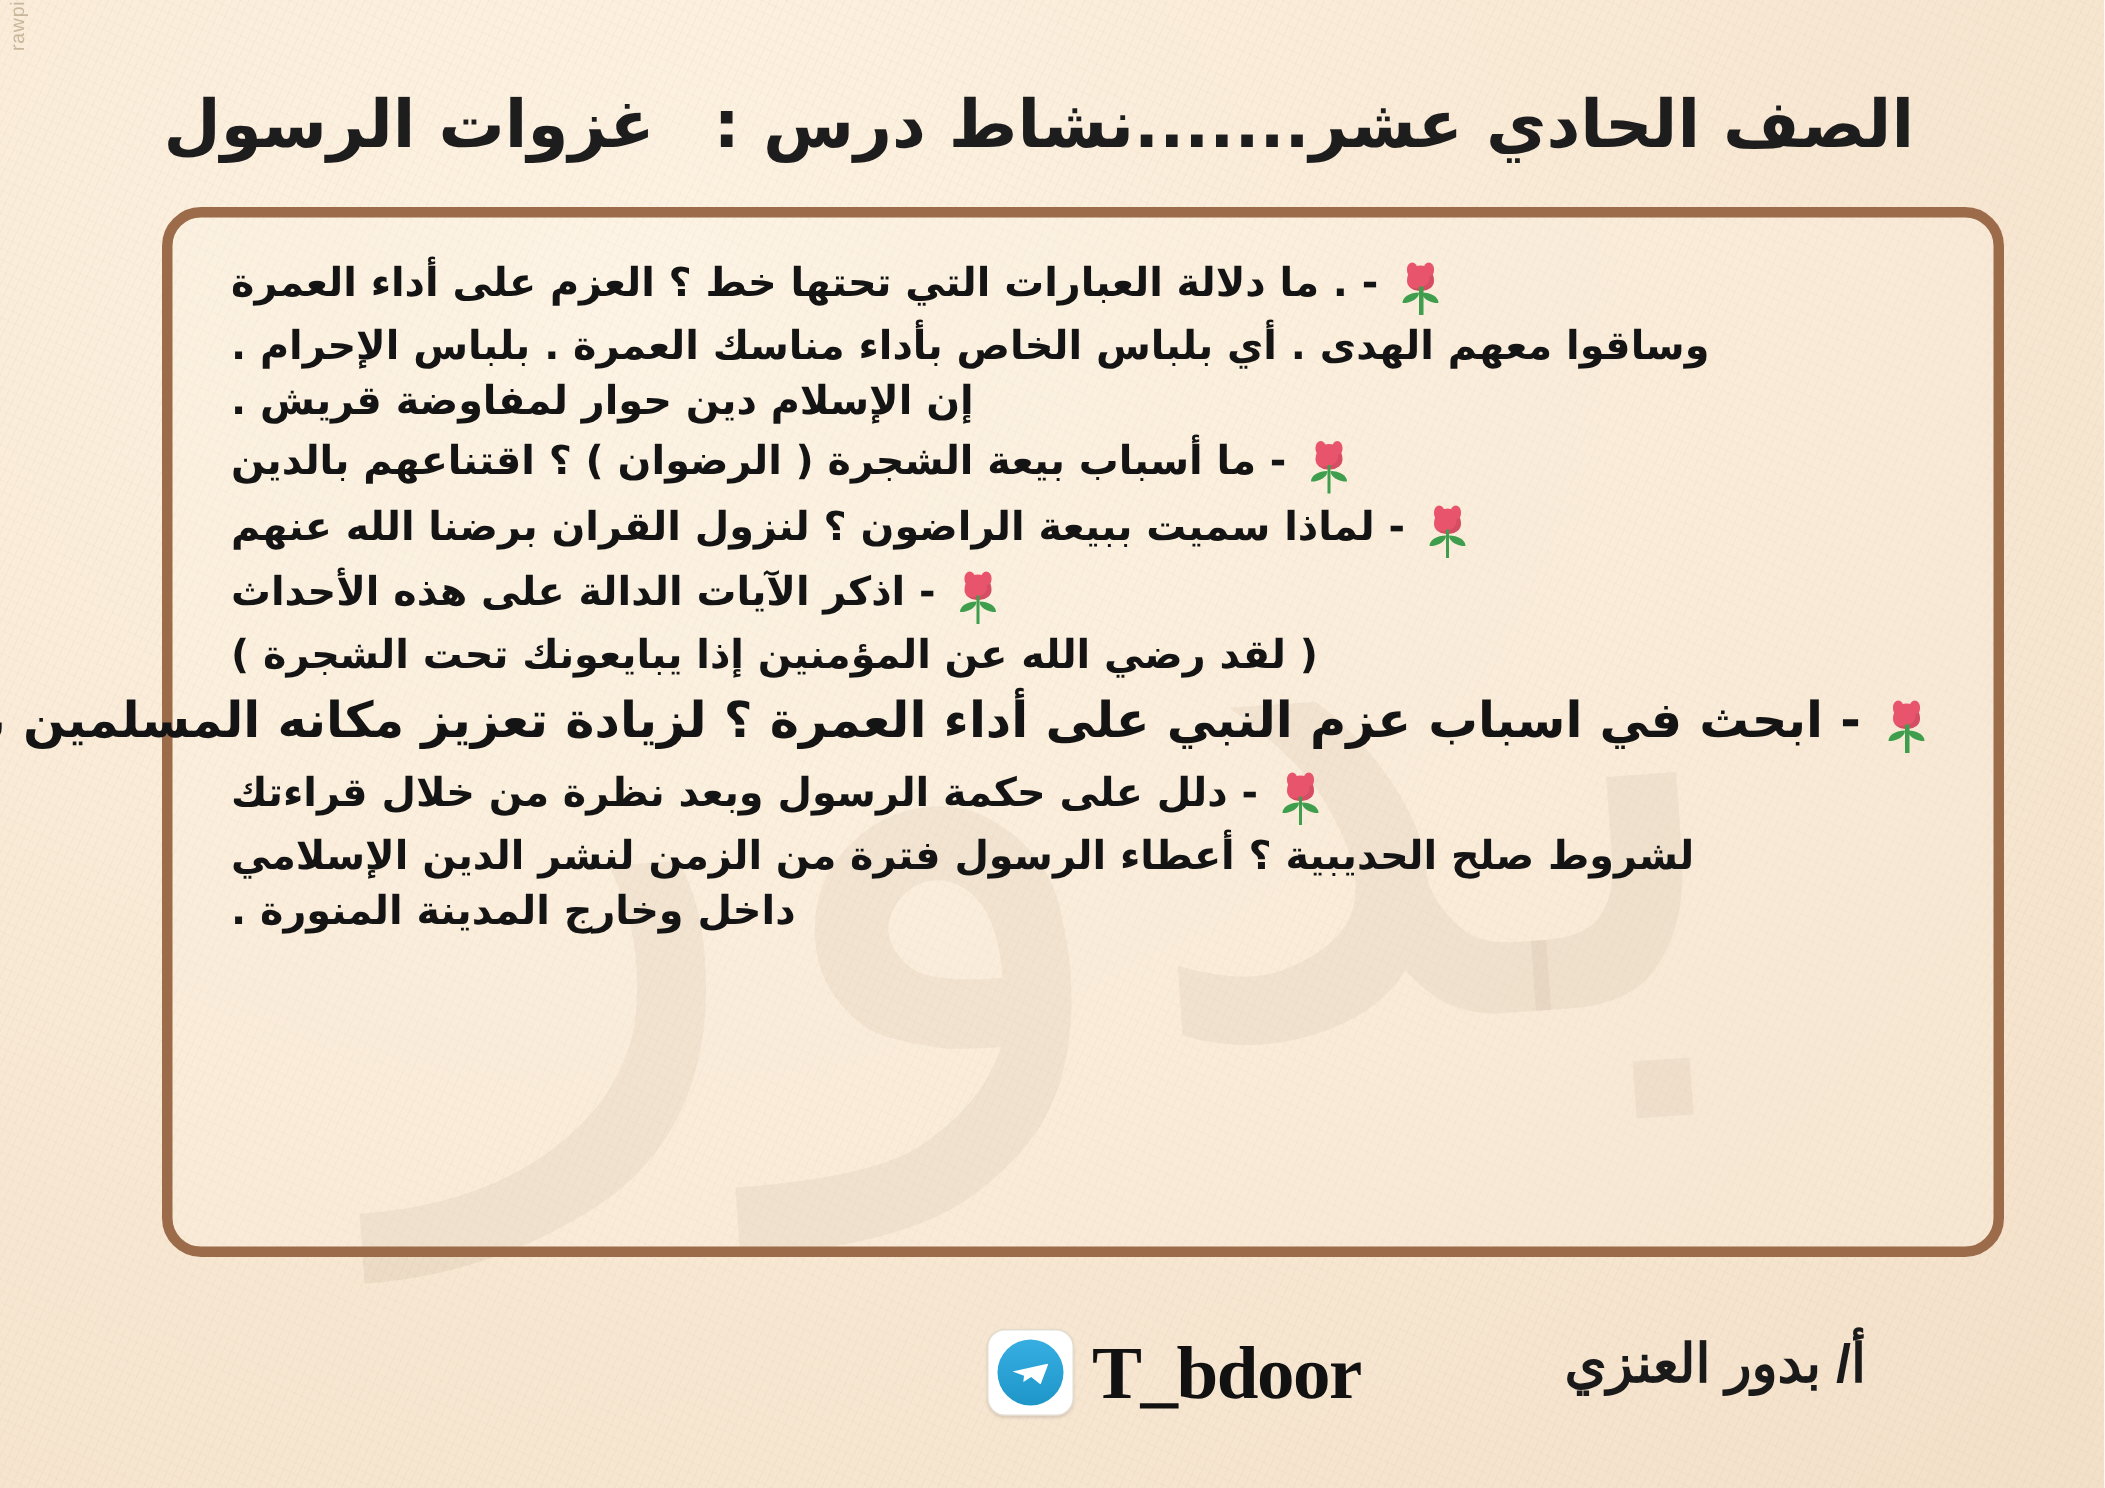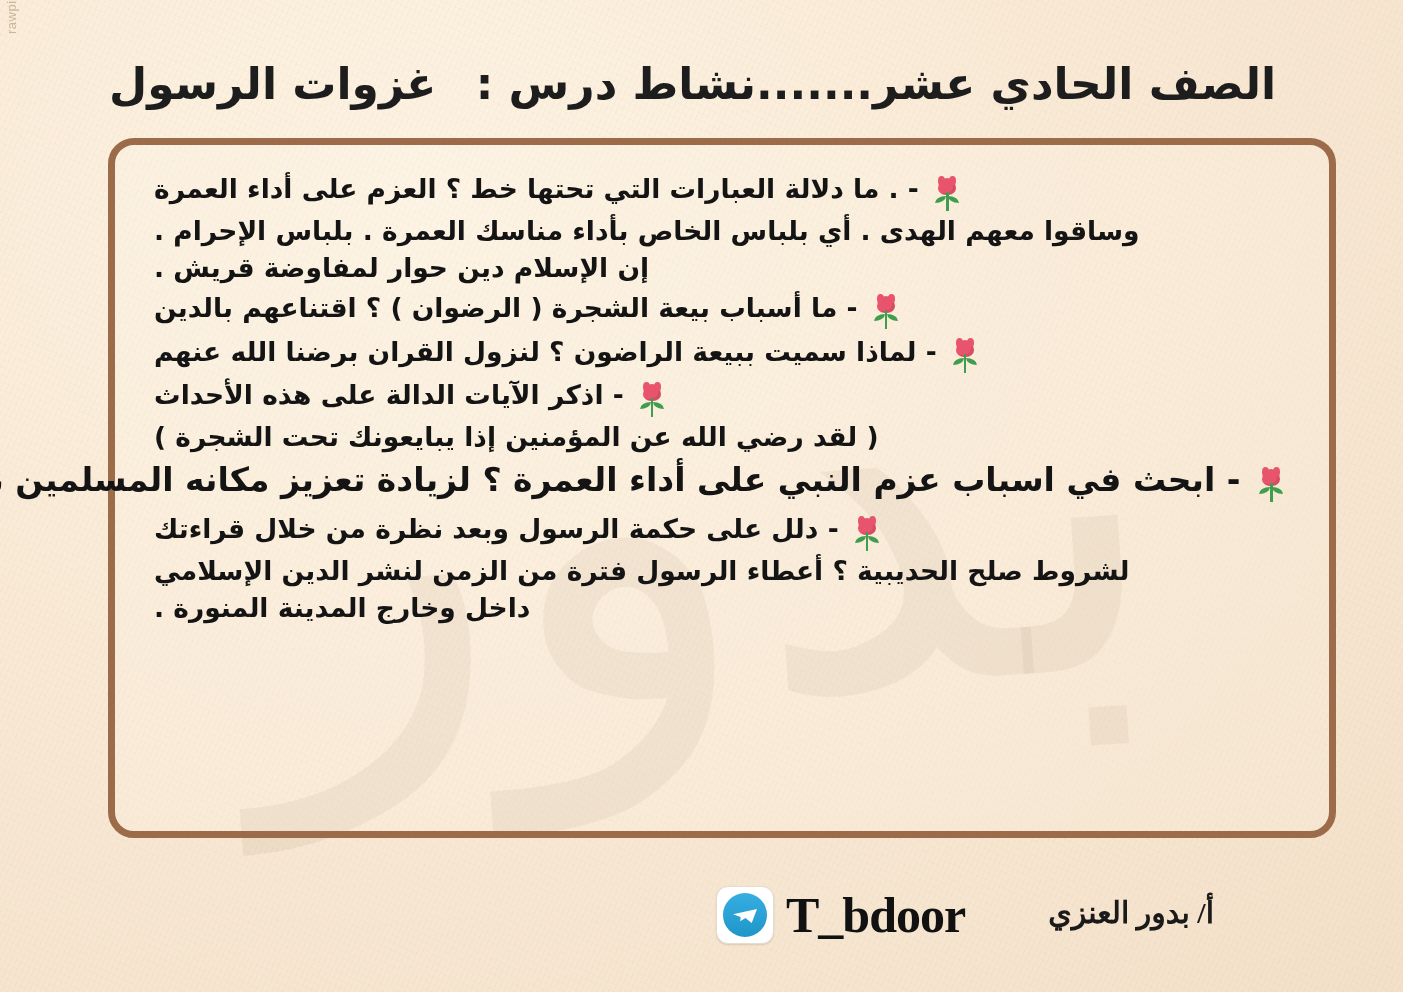--- a/index.html
+++ b/index.html
@@ -170,32 +170,32 @@
     top: 18px;
     width: 11px;
     height: 7px;
     background: #3f9e4d;
   }
   .tulip .leafL { left: 1px; border-radius: 100% 0 100% 0; }
   .tulip .leafR { right: 1px; border-radius: 0 100% 0 100%; }
 
   .signature {
     position: absolute;
-    right: 189px;
+    right: 159px;
     bottom: 62px;
-    font-size: 30px;
+    font-size: 36px;
     font-weight: bold;
     color: #1a1a1a;
     direction: rtl;
-    font-family: Liberation Serif, serif;
+    font-family: Liberation Sans, sans-serif;
   }
 
   .handle {
     position: absolute;
-    left: 716px;
+    left: 658px;
     bottom: 48px;
     display: flex;
     align-items: flex-start;
     direction: ltr;
   }
   .tg-icon {
     width: 56px;
     height: 56px;
     border-radius: 12px;
     background: #ffffff;

